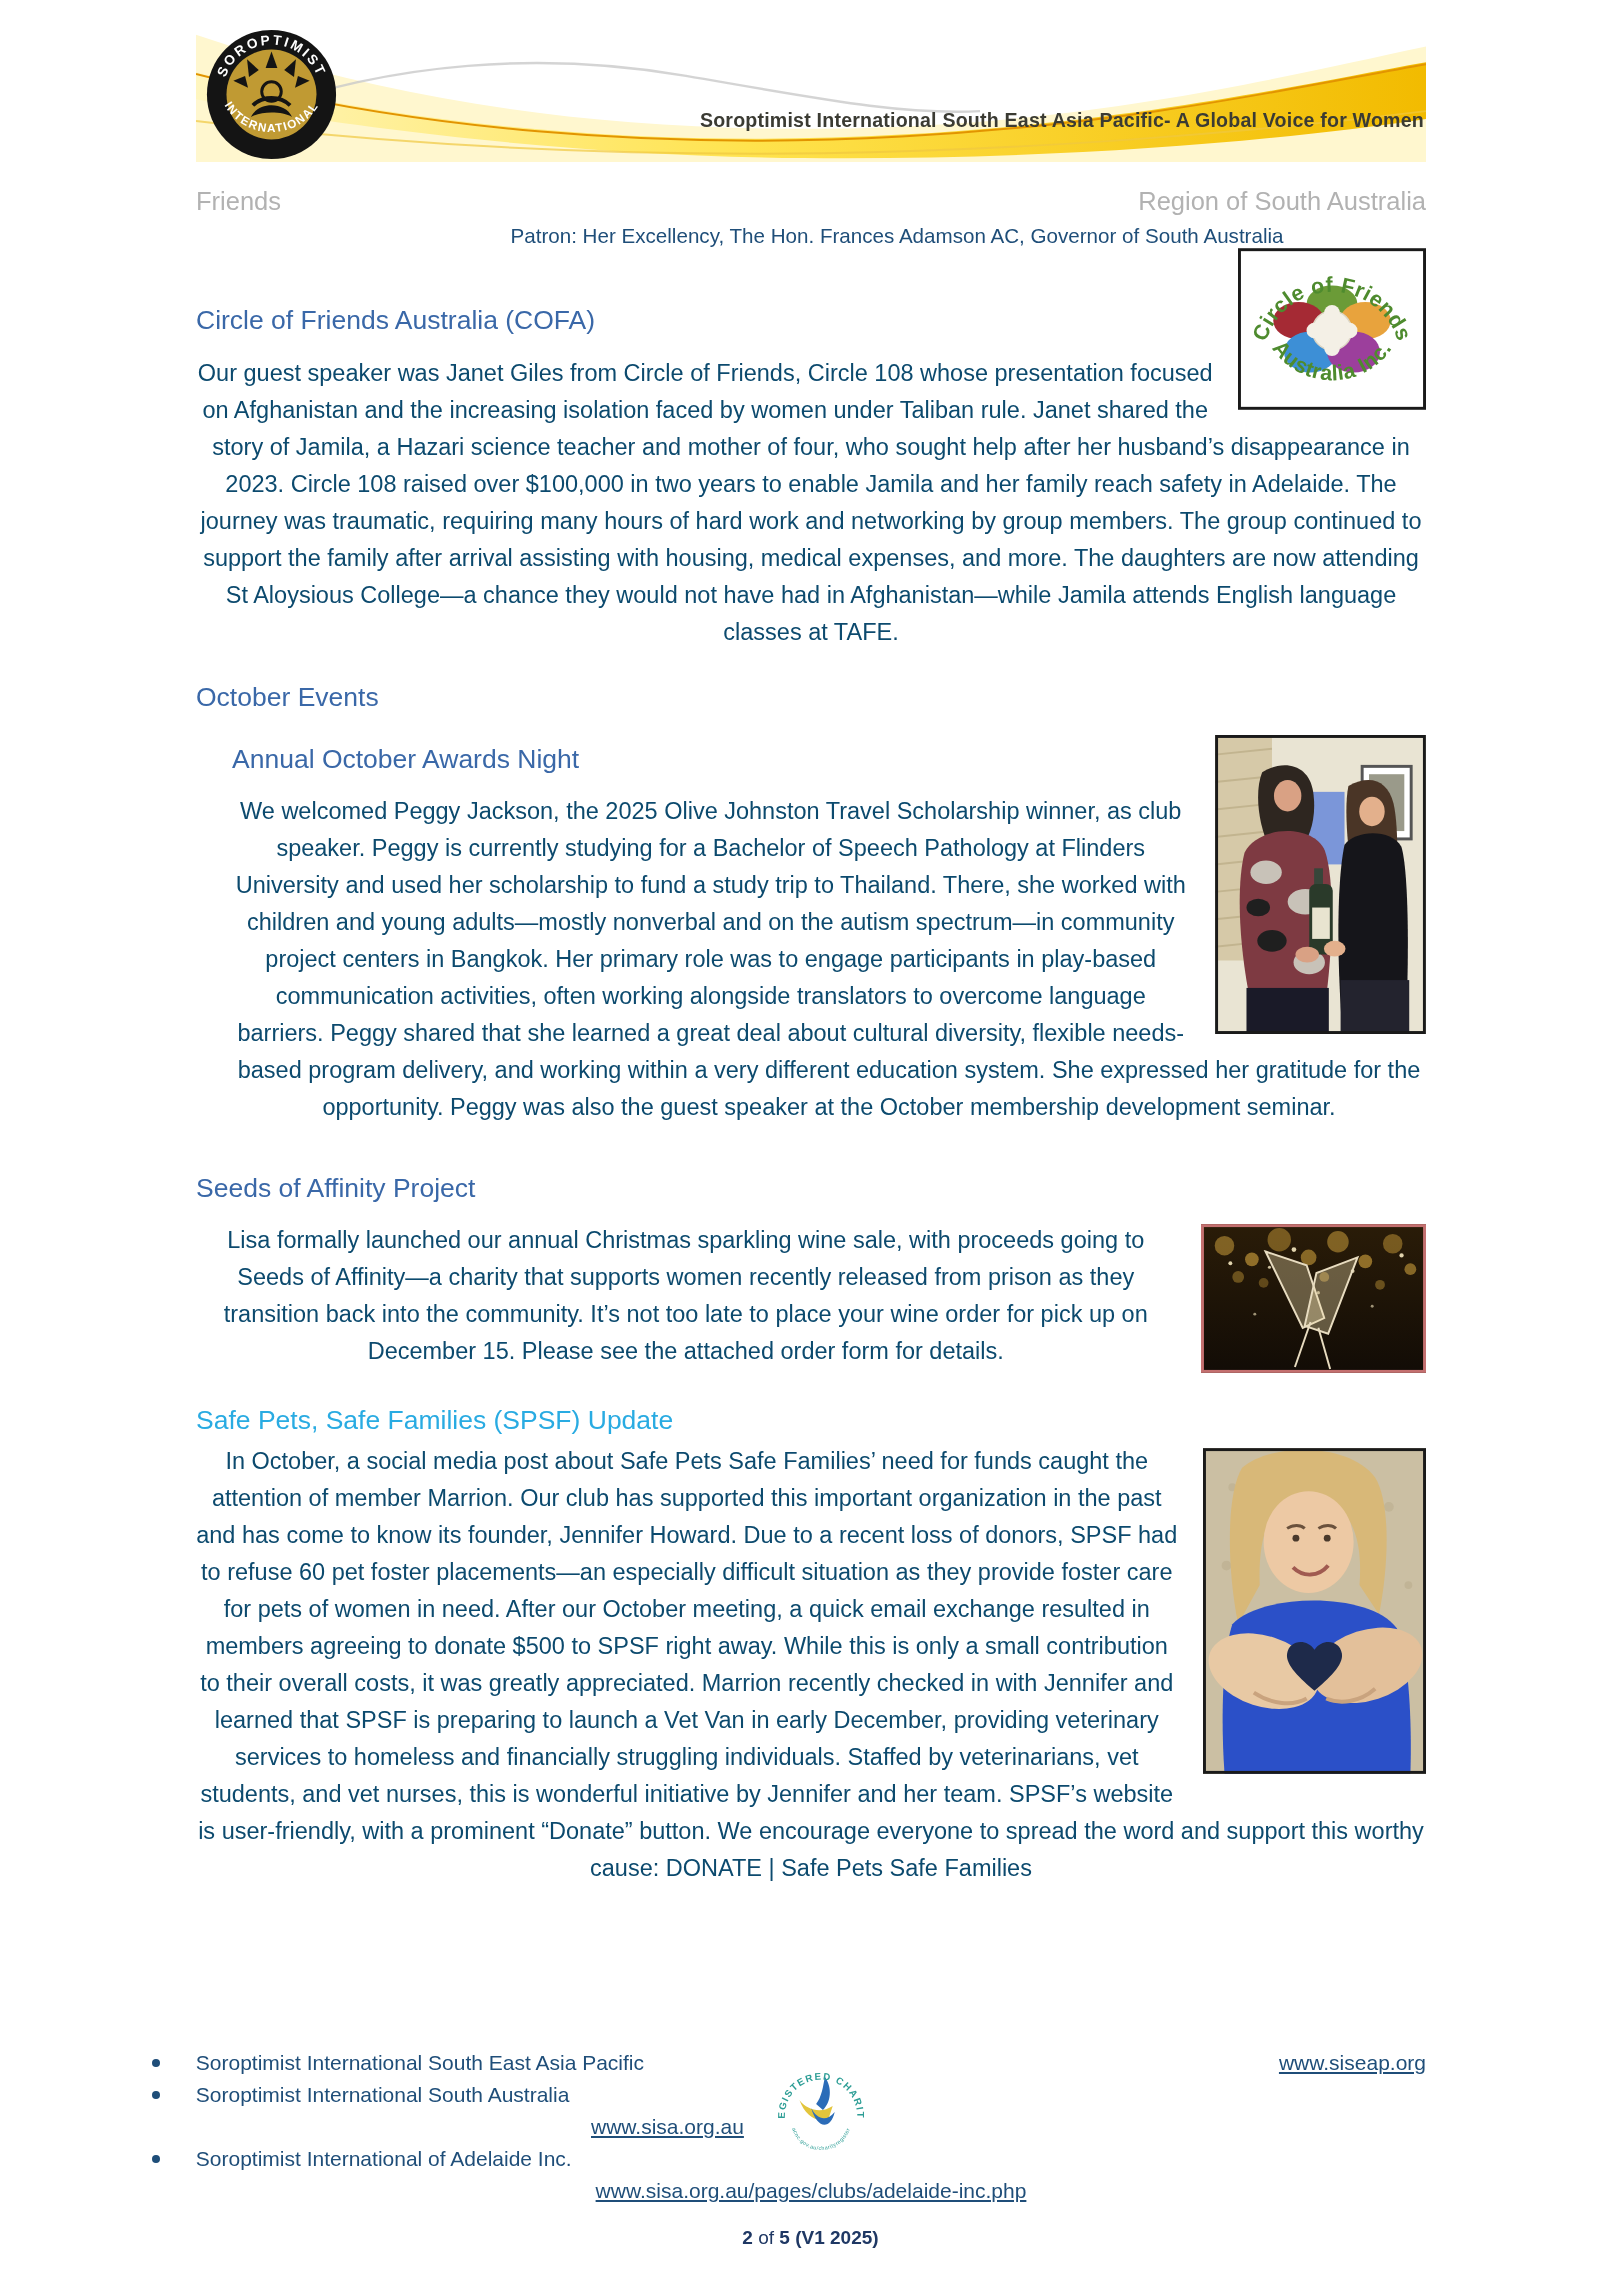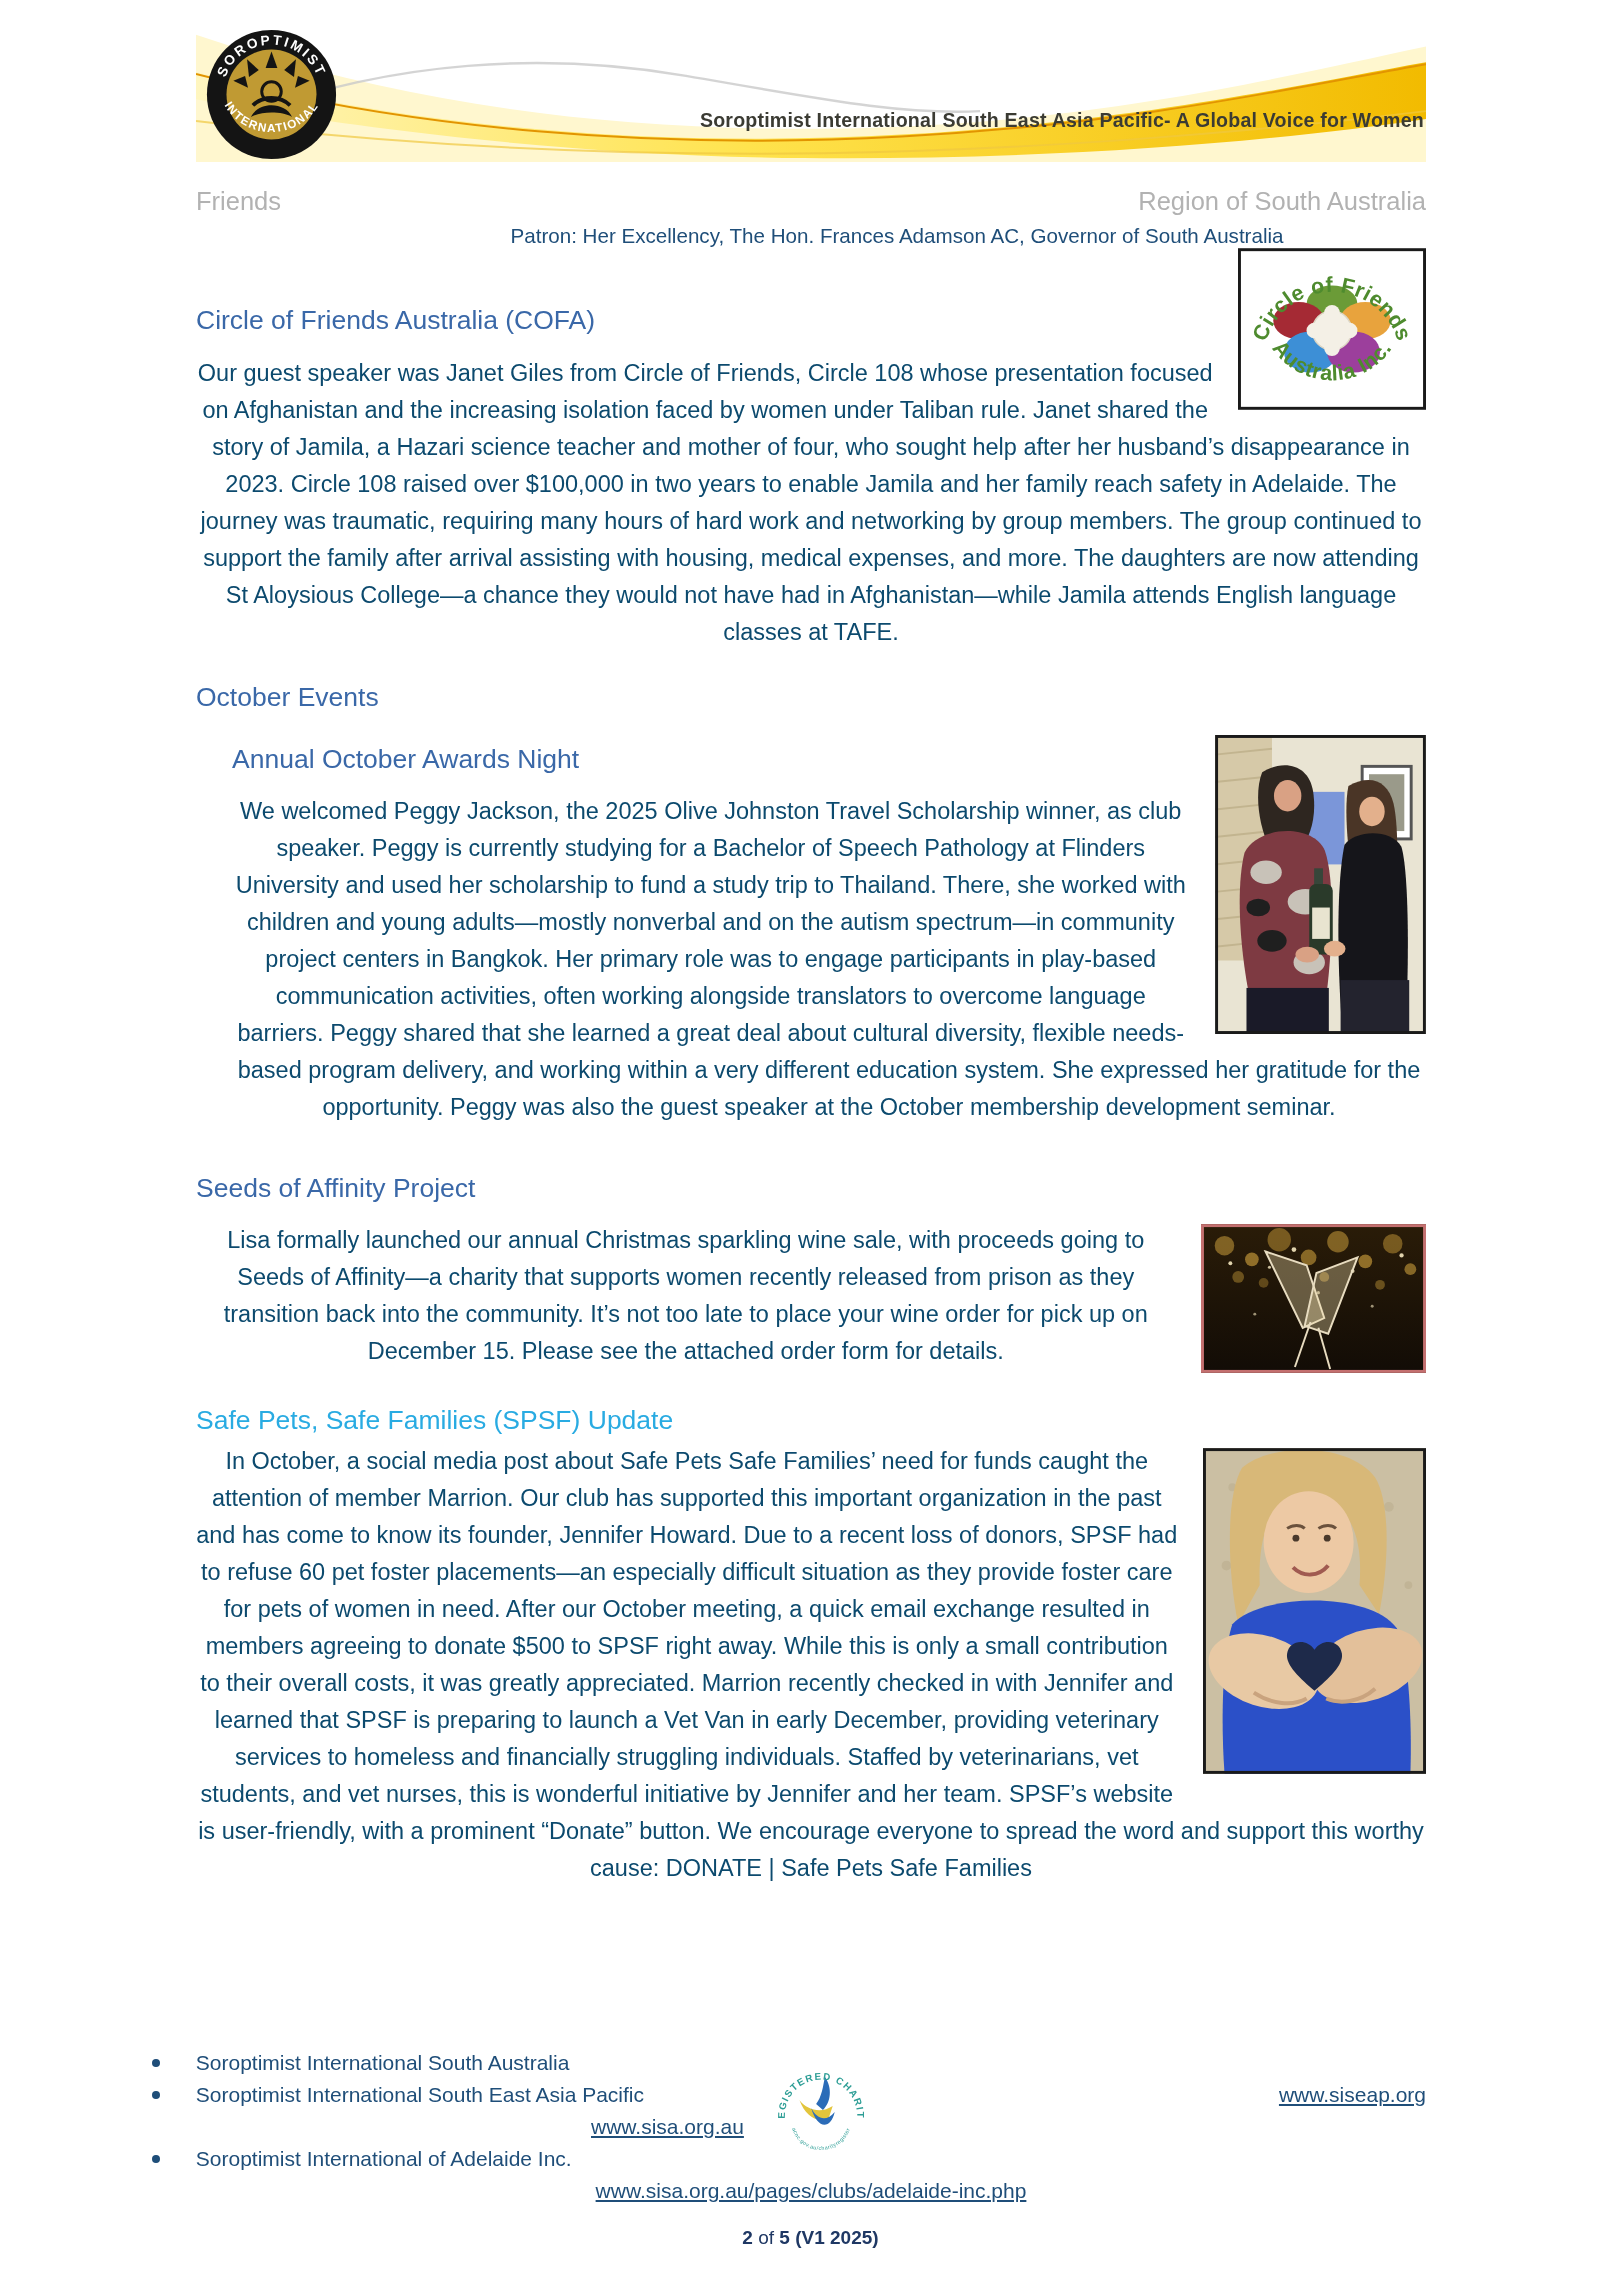--- a/index.html
+++ b/index.html
@@ -268,26 +268,26 @@
         <rect x="1.5" y="1.5" width="225" height="330" fill="none" stroke="#1a1a1a" stroke-width="3"></rect>
       </svg>
       <h2 class="sec cyan">Safe Pets, Safe Families (SPSF) Update</h2>
       <p class="body">In October, a social media post about Safe Pets Safe Families’ need for funds caught the attention of member Marrion. Our club has supported this important organization in the past and has come to know its founder, Jennifer Howard. Due to a recent loss of donors, SPSF had to refuse 60 pet foster placements—an especially difficult situation as they provide foster care for pets of women in need. After our October meeting, a quick email exchange resulted in members agreeing to donate $500 to SPSF right away. While this is only a small contribution to their overall costs, it was greatly appreciated. Marrion recently checked in with Jennifer and learned that SPSF is preparing to launch a Vet Van in early December, providing veterinary services to homeless and financially struggling individuals. Staffed by veterinarians, vet students, and vet nurses, this is wonderful initiative by Jennifer and her team. SPSF’s website is user-friendly, with a prominent “Donate” button. We encourage everyone to spread the word and support this worthy cause: DONATE | Safe Pets Safe Families</p>
     </div>
   </div>
 
   <div class="footer">
     <div class="f-row">
       <span class="f-bullet"></span>
-      <span>Soroptimist International South Australia</span>
+      <span>Soroptimist International South East Asia Pacific</span>
+      <a class="f-link right">www.siseap.org</a>
     </div>
     <div class="f-row">
       <span class="f-bullet"></span>
-      <span>Soroptimist International South East Asia Pacific</span>
-      <a class="f-link right">www.siseap.org</a>
+      <span>Soroptimist International South Australia</span>
     </div>
     <div class="f-sisa">
       <a class="f-link">www.sisa.org.au</a>
     </div>
     <div class="f-row">
       <span class="f-bullet"></span>
       <span>Soroptimist International of Adelaide Inc.</span>
     </div>
     <div class="f-center">
       <a class="f-link">www.sisa.org.au/pages/clubs/adelaide-inc.php</a>

